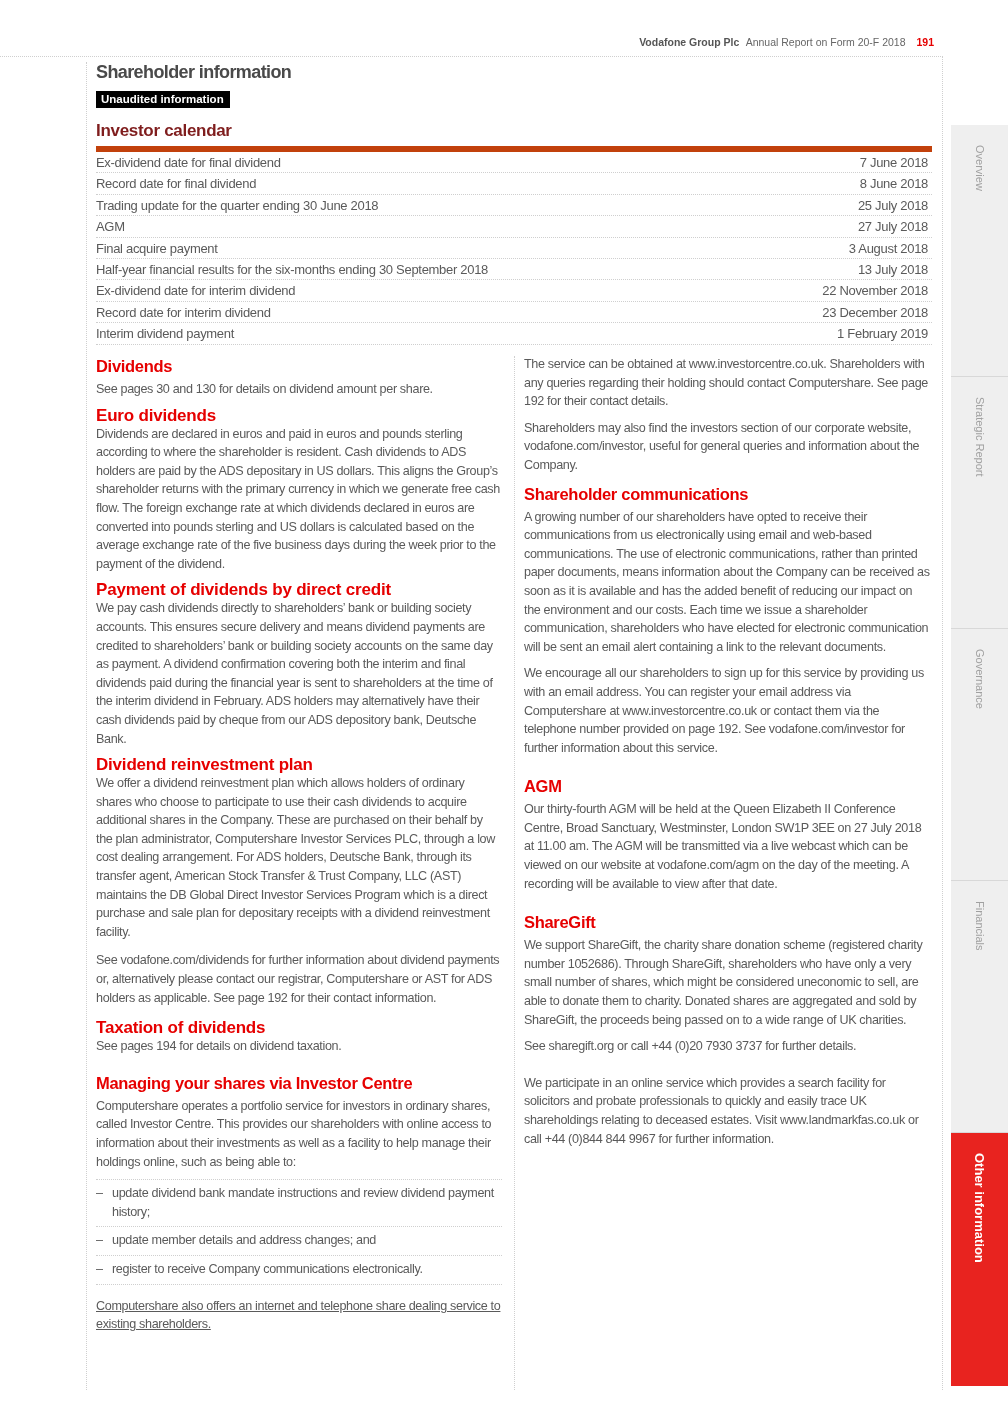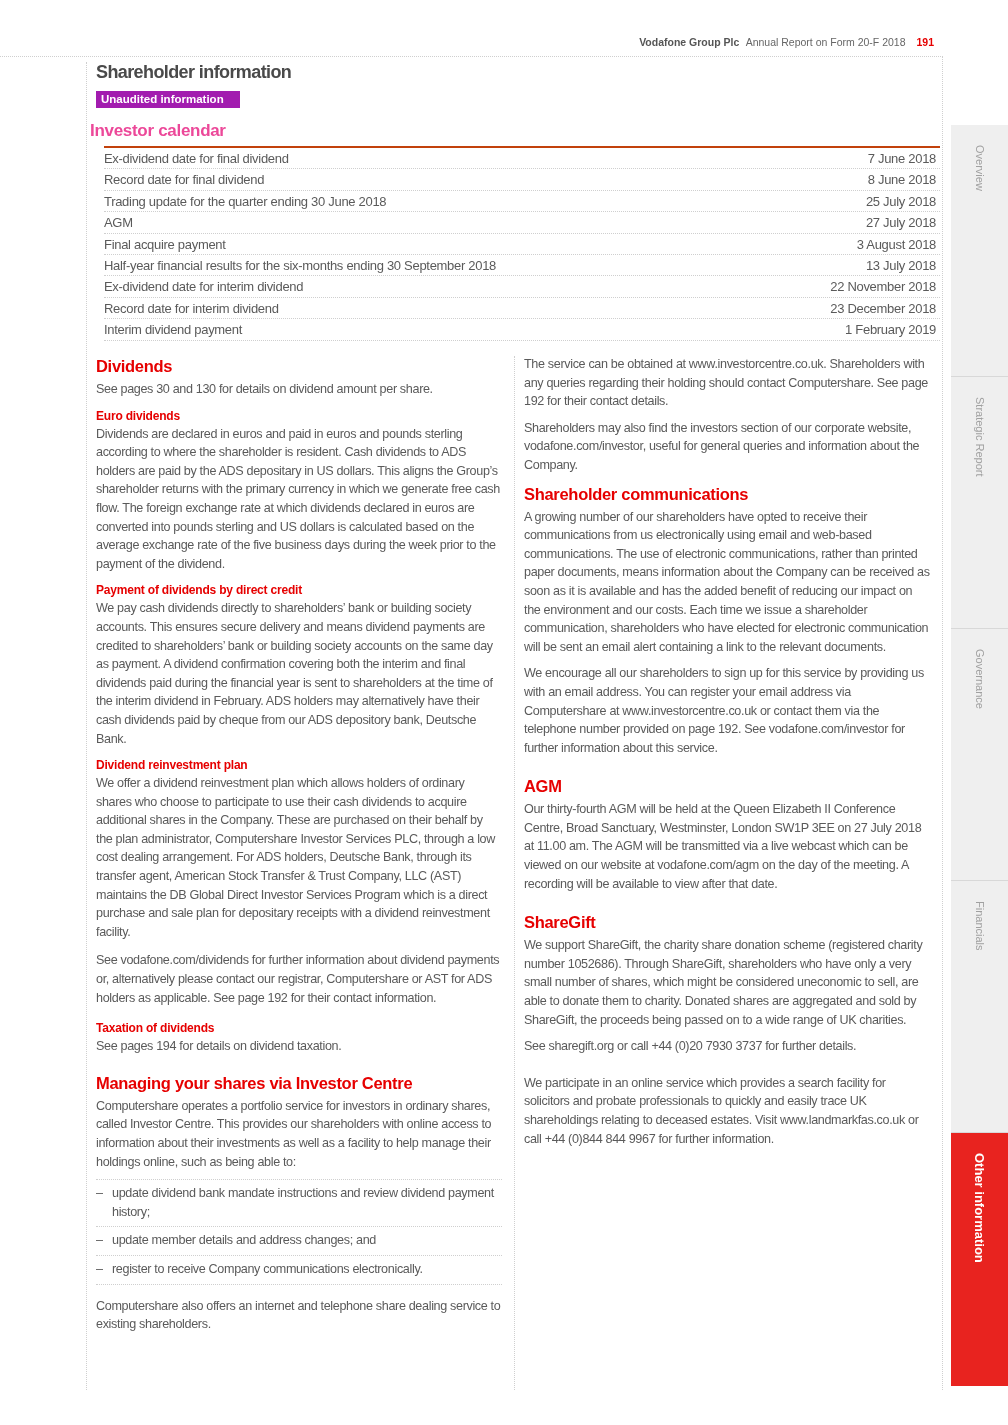--- a/index.html
+++ b/index.html
@@ -9,33 +9,33 @@
   .running-head { position: absolute; top: 36px; right: 74px; font-size: 10.5px; color: #666; white-space: nowrap; }
   .running-head .co { font-weight: bold; color: #555; margin-right: 4px; text-align: center; }
   .running-head .pg { font-weight: bold; color: #e60000; margin-left: 8px; }
 
   .frame-top { position: absolute; top: 56px; left: 0; width: 943px; border-top: 1px dotted #cfcfcf; }
   .frame-right { position: absolute; top: 56px; left: 942px; height: 1334px; border-left: 1px dotted #cfcfcf; }
   .col-rule-left { position: absolute; top: 62px; left: 86px; height: 1328px; border-left: 1px dotted #cfcfcf; }
   .col-rule-mid { position: absolute; top: 356px; left: 514px; height: 1034px; border-left: 1px dotted #cfcfcf; }
 
   .page-title { position: absolute; top: 62px; left: 96px; font-size: 18px; font-weight: bold; color: #4a4a4a; letter-spacing: -0.6px; margin: 0; }
-  .badge { position: absolute; top: 91px; left: 96px; background: #a21caf; color: #fff; font-size: 11.5px; font-weight: bold; padding: 2px 16px 3px 5px; }
-  .cal-title { position: absolute; top: 121px; left: 90px; font-size: 17px; font-weight: bold; color: #ec4899; margin: 0; letter-spacing: -0.3px; }
+  .badge { position: absolute; top: 91px; left: 96px; background: #000000; color: #fff; font-size: 11.5px; font-weight: bold; padding: 2px 6px 3px 5px; }
+  .cal-title { position: absolute; top: 121px; left: 96px; font-size: 17px; font-weight: bold; color: #7f1d1d; margin: 0; letter-spacing: -0.3px; }
 
-  .calendar { position: absolute; top: 146px; left: 104px; width: 836px; border-top: 2px solid #c2410c; }
+  .calendar { position: absolute; top: 146px; left: 96px; width: 836px; border-top: 6px solid #c2410c; }
   .cal-row { display: flex; justify-content: space-between; height: 20.4px; line-height: 21px; border-bottom: 1px dotted #cfcfcf; font-size: 13px; color: #5a5a5a; letter-spacing: -0.3px; }
   .cal-row .d { padding-right: 4px; }
 
   .col { position: absolute; width: 406px; font-size: 12.6px; line-height: 18.6px; letter-spacing: -0.35px; color: #5a5a5a; }
   .col-left { top: 355px; left: 96px; }
   .col-right { top: 355px; left: 524px; }
   .col p { margin: 0 0 8px 0; }
   .col h2 { font-size: 16.5px; font-weight: bold; color: #e60000; margin: 0 0 3px 0; letter-spacing: -0.3px; line-height: 22px; }
-  .col h3 { font-size: 12px; font-weight: bold; color: #e60000; margin: 0; line-height: 18px; letter-spacing: -0.2px; }
+  .col h3 { font-size: 17px; font-weight: bold; color: #e60000; margin: 0; line-height: 18px; letter-spacing: -0.2px; }
   .sec { margin-bottom: 14px; }
   .sub { margin-bottom: 8px; }
 
   .bullets { list-style: none; padding: 0; margin: 0 0 10px 0; border-top: 1px dotted #cfcfcf; }
   .bullets li { border-bottom: 1px dotted #cfcfcf; padding: 4px 0 5px 16px; position: relative; }
   .bullets li .dash { position: absolute; left: 0; top: 4px; }
 
   .tabs { position: absolute; left: 951px; top: 125px; width: 57px; }
   .tab { position: relative; height: 251px; background: #efefef; border-bottom: 1px solid #d8d8d8; }
   .tab span { position: absolute; left: 50%; top: 20px; writing-mode: vertical-rl; transform: translateX(-50%); font-size: 11px; color: #a0a0a0; white-space: nowrap; }
@@ -123,21 +123,21 @@
   </div>
 
   <div class="sec" style="margin-top:16px;">
     <h2>Managing your shares via Investor Centre</h2>
     <p>Computershare operates a portfolio service for investors in ordinary shares, called Investor Centre. This provides our shareholders with online access to information about their investments as well as a facility to help manage their holdings online, such as being able to:</p>
     <ul class="bullets">
       <li><span class="dash">–</span><span>update dividend bank mandate instructions and review dividend payment history;</span></li>
       <li><span class="dash">–</span><span>update member details and address changes; and</span></li>
       <li><span class="dash">–</span><span>register to receive Company communications electronically.</span></li>
     </ul>
-    <p style="margin-top:12px;">Computershare also offers an internet and telephone share dealing service to existing shareholders.</p>
+    <p style="margin-top:12px;text-decoration:underline;">Computershare also offers an internet and telephone share dealing service to existing shareholders.</p>
   </div>
 </div>
 
 <div class="col col-right">
   <p>The service can be obtained at www.investorcentre.co.uk. Shareholders with any queries regarding their holding should contact Computershare. See page 192 for their contact details.</p>
   <p>Shareholders may also find the investors section of our corporate website, vodafone.com/investor, useful for general queries and information about the Company.</p>
 
   <div class="sec" style="margin-top:4px;">
     <h2>Shareholder communications</h2>
     <p>A growing number of our shareholders have opted to receive their communications from us electronically using email and web-based communications. The use of electronic communications, rather than printed paper documents, means information about the Company can be received as soon as it is available and has the added benefit of reducing our impact on the environment and our costs. Each time we issue a shareholder communication, shareholders who have elected for electronic communication will be sent an email alert containing a link to the relevant documents.</p>

